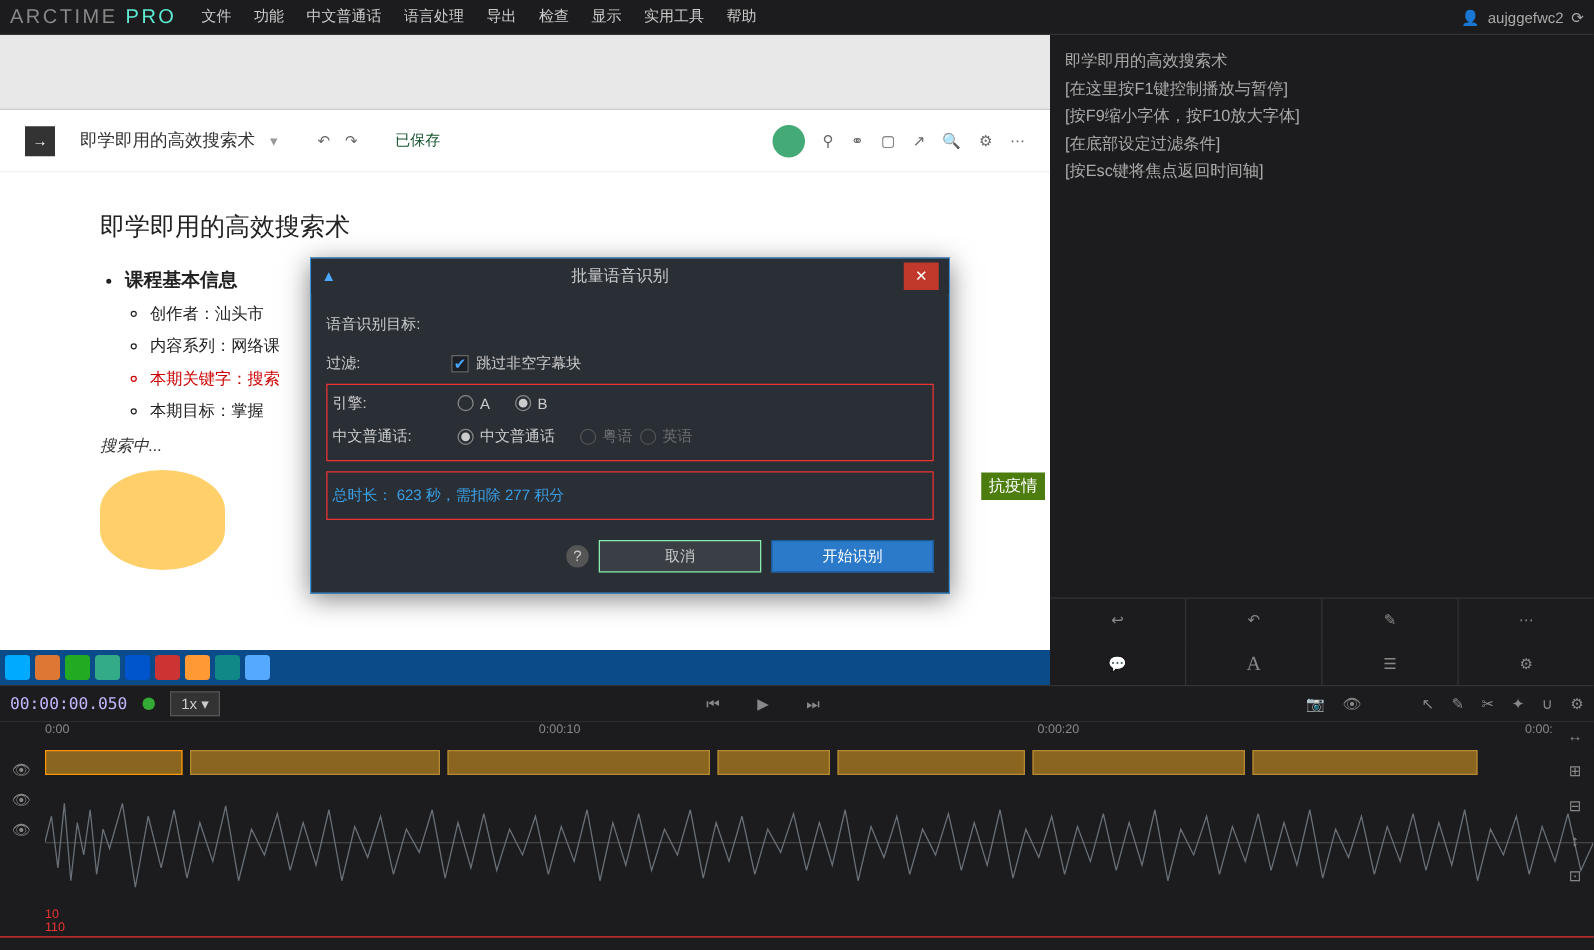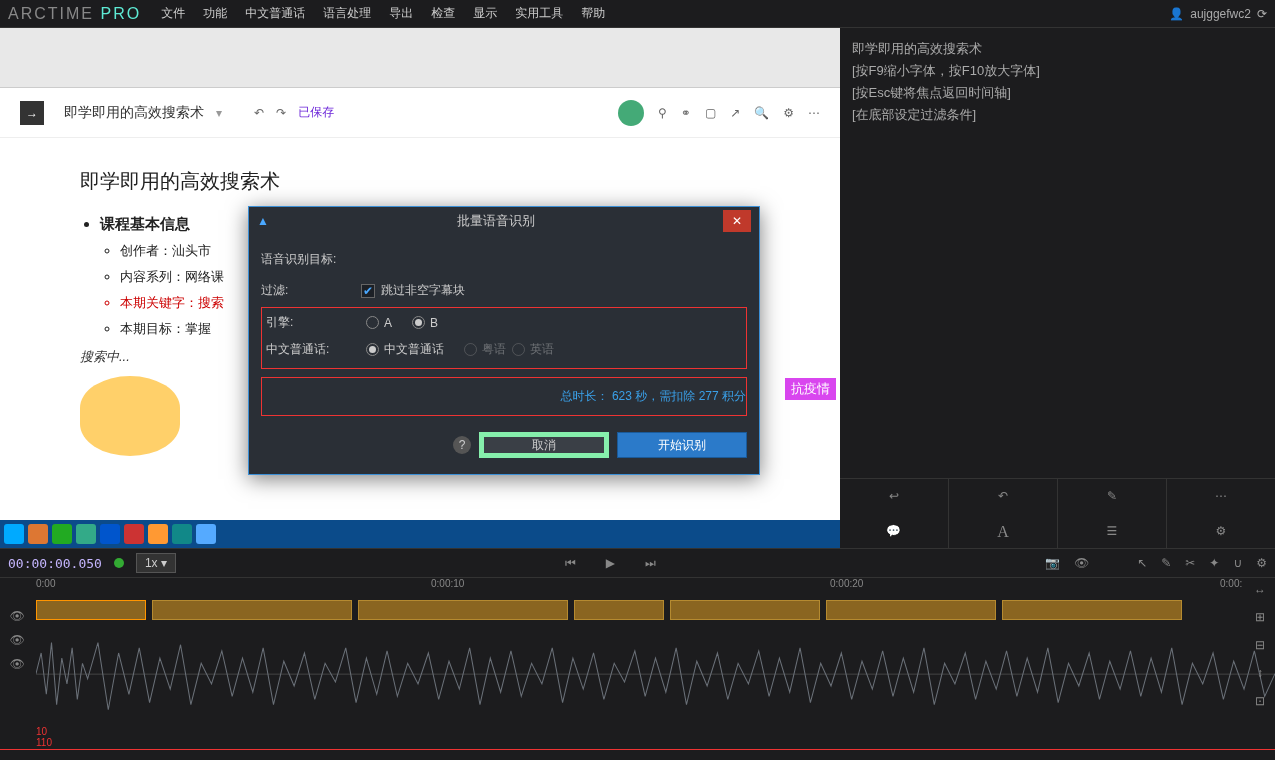--- a/index.html
+++ b/index.html
@@ -55,28 +55,28 @@
 .dlg-close{width:28px;height:22px;background:#c0392b;color:#fff;text-align:center;line-height:22px;}
 .dlg-body{padding:16px 12px;}
 .dlg-row{display:flex;align-items:center;margin-bottom:14px;}
 .dlg-label{width:100px;color:#ccc;}
 .dlg-select{flex:1;height:26px;background:#1c2026;border:1px solid #3b8fd6;color:#ccc;padding:0 8px;display:flex;align-items:center;justify-content:space-between;}
 .dlg-select .arrow{width:20px;text-align:center;border-left:1px solid #3b8fd6;}
 .chk{width:14px;height:14px;background:#1c2026;border:1px solid #666;display:inline-flex;align-items:center;justify-content:center;color:#4aa8ff;margin-right:6px;}
 .radio{width:13px;height:13px;border:1px solid #888;border-radius:50%;display:inline-flex;align-items:center;justify-content:center;margin-right:5px;}
 .radio.sel::after{content:"";width:7px;height:7px;background:#ccc;border-radius:50%;}
 .red-box{border:1px solid #e33;padding:6px 0 6px 0;margin:-6px 0 8px 0;}
-.duration{color:#3aa0e8;padding:4px 0;text-align:right;}
+.duration{color:#3aa0e8;padding:4px 0;}
 .dlg-foot{display:flex;justify-content:flex-end;gap:8px;padding-top:8px;align-items:center;}
-.dlg-btn{width:130px;height:26px;background:#3a3f46;color:#ccc;border:5px solid #86efac;display:flex;align-items:center;justify-content:center;}
+.dlg-btn{width:130px;height:26px;background:#3a3f46;color:#ccc;border:1px solid #86efac;display:flex;align-items:center;justify-content:center;}
 .dlg-btn.primary{background:#2b7ac9;color:#fff;border:1px solid #1a5a99;}
 .qmark{width:18px;height:18px;border-radius:50%;background:#555;color:#ccc;text-align:center;line-height:18px;}
 .eye-col{position:absolute;left:0;top:20px;width:34px;color:#888;}
 .eye-col div{height:24px;text-align:center;line-height:24px;}
-.badge{position:absolute;right:4px;top:350px;background:#d946ef;color:#fff;padding:2px 6px;font-size:13px;}
+.badge{position:absolute;right:4px;top:350px;background:#4d7c0f;color:#fff;padding:2px 6px;font-size:13px;}
 </style>
 </head>
 <body>
 
 <div class="topbar">
   <div class="logo"><span>ARCTIME</span> <span class="pro">PRO</span></div>
   <div class="menubar">
     <span>文件</span>
     <span>功能</span>
     <span>中文普通话</span>
@@ -96,21 +96,21 @@
 
 <div class="main">
   <div class="video-panel">
     <div class="browser-chrome">&nbsp;</div>
     <div class="toolbar">
       <div class="back-btn">→</div>
       <span class="doc-title-input">即学即用的高效搜索术</span>
       <span style="color:#999">▾</span>
       <span style="margin-left:20px;color:#666">↶</span>
       <span style="color:#666">↷</span>
-      <span style="margin-left:0;color:#6d28d9">已保存</span>
+      <span style="margin-left:18px;color:#14532d">已保存</span>
       <div class="toolbar-icons">
         <span class="avatar"></span>
         <span>⚲</span>
         <span>⚭</span>
         <span>▢</span>
         <span>↗</span>
         <span>🔍</span>
         <span>⚙</span>
         <span>⋯</span>
       </div>
@@ -138,23 +138,24 @@
         <div style="background:#c33"></div>
         <div style="background:#f93"></div>
         <div style="background:#188"></div>
         <div style="background:#5af"></div>
     </div>
     <div class="badge">抗疫情</div>
   </div>
 
   <div class="right-panel">
     <div class="hint">即学即用的高效搜索术</div>
+    <div class="hint">[在这里按F1键控制播放与暂停]</div>
     <div class="hint">[按F9缩小字体，按F10放大字体]</div>
+    <div class="hint">[在底部设定过滤条件]</div>
     <div class="hint">[按Esc键将焦点返回时间轴]</div>
-    <div class="hint">[在底部设定过滤条件]</div>
     <div class="right-tools">
       <div class="rt-row">
         <div>↩</div>
         <div>↶</div>
         <div>✎</div>
         <div>⋯</div>
       </div>
       <div class="rt-row">
         <div>💬</div>
         <div style="font-family:serif;font-size:16px">A</div>

